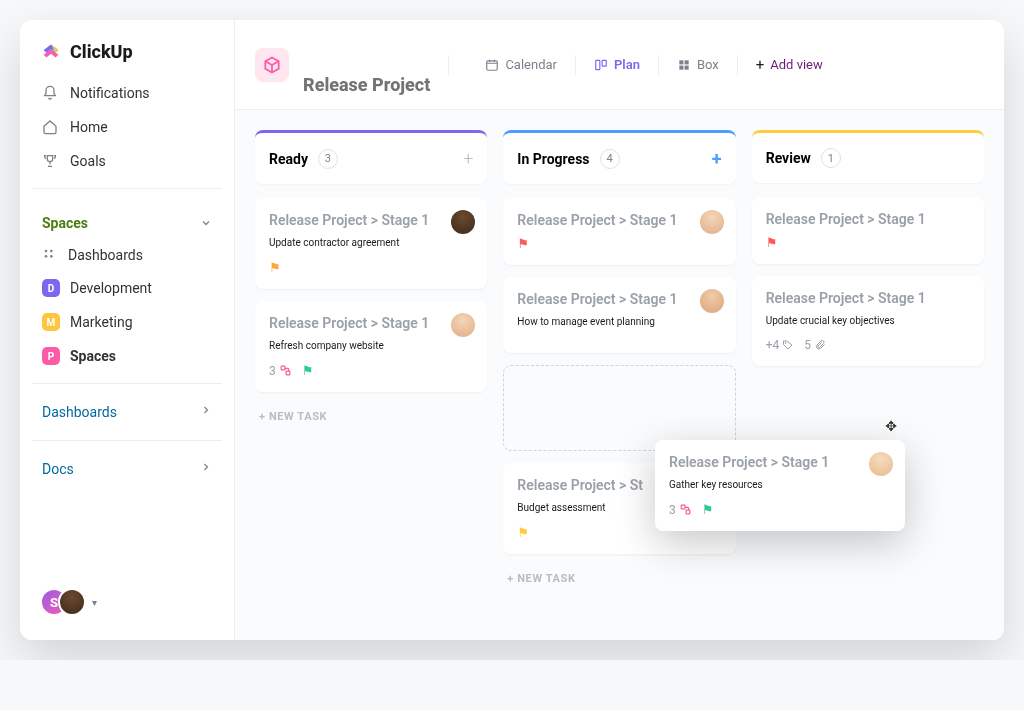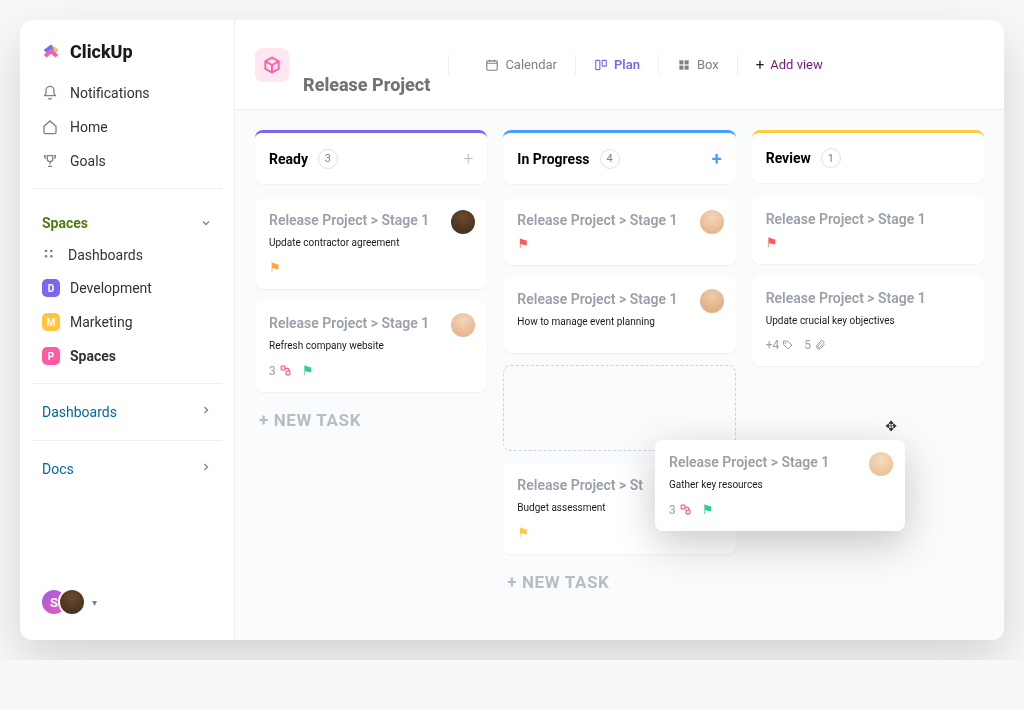--- a/index.html
+++ b/index.html
@@ -186,21 +186,21 @@
   position: absolute; top: 12px; right: 12px;
   width: 24px; height: 24px; border-radius: 50%;
 }
 .card-meta { display: flex; align-items: center; gap: 10px; font-size: 12px; color: #9aa0a9; margin-top: 6px; }
 .flag { font-size: 13px; }
 .flag.orange { color: #ffa53c; }
 .flag.red { color: #fd5b5b; }
 .flag.teal { color: #2ecd8f; }
 .flag.yellow { color: #ffcb3c; }
 .new-task {
-  font-size: 17px;
+  font-size: 11px;
   font-weight: 700;
   letter-spacing: 0.6px;
   color: #b8bcc4;
   padding: 6px 4px;
   cursor: pointer;
 }
 .dropzone {
   border: 1.5px dashed #cfd3da;
   border-radius: 8px;
   height: 86px;

